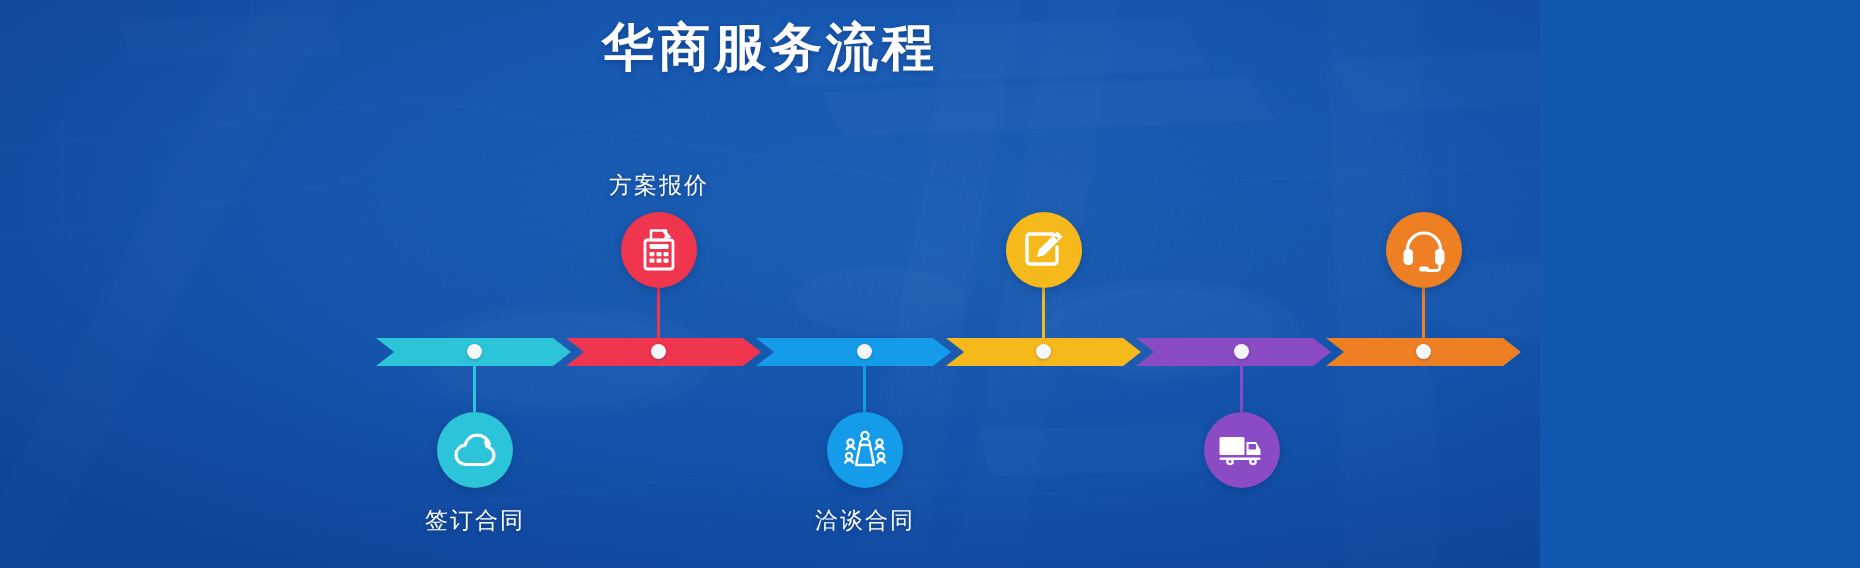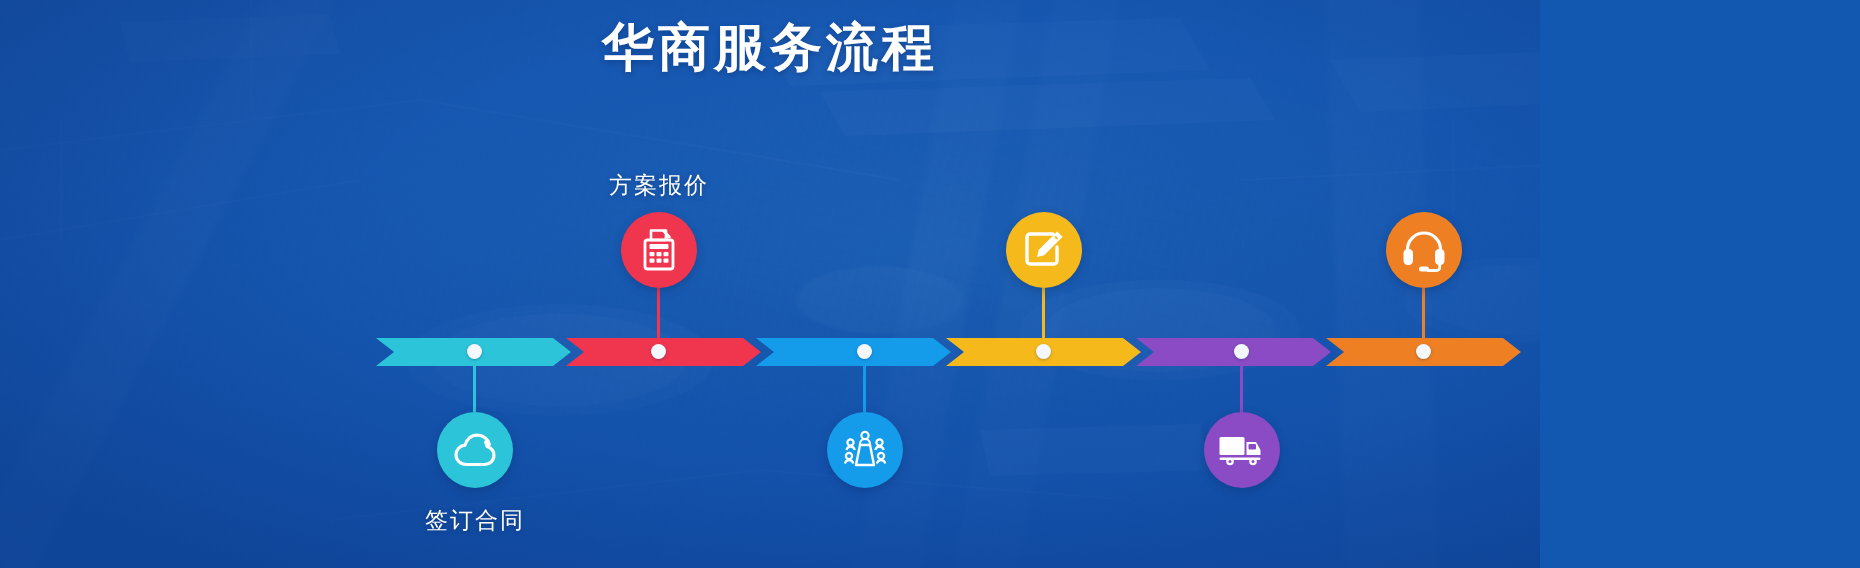--- a/index.html
+++ b/index.html
@@ -225,20 +225,21 @@
           <path d="M33.3 21 a4.3 4.3 0 0 1 8.4 0" fill="none" stroke="#fff" stroke-width="2.2"></path>
 
           <circle cx="7" cy="27" r="3.1" fill="none" stroke="#fff" stroke-width="2.2"></circle>
           <path d="M2.9 34.6 a4.3 4.3 0 0 1 8.4 0" fill="none" stroke="#fff" stroke-width="2.2"></path>
 
           <circle cx="39" cy="27" r="3.1" fill="none" stroke="#fff" stroke-width="2.2"></circle>
           <path d="M34.9 34.6 a4.3 4.3 0 0 1 8.4 0" fill="none" stroke="#fff" stroke-width="2.2"></path>
         </svg>
       </span>
     </div>
+    <div class="node-label" style="left:735px; top:505px;">洽谈合同</div>
 
     <div class="node" style="left:1006px; top:212px; background:#f6b91c;">
       <span>
         <svg width="44" height="44" viewBox="0 0 44 44">
           <path d="M31 6 L8 6 a3 3 0 0 0 -3 3 L5 33 a3 3 0 0 0 3 3 L32 36 a3 3 0 0 0 3 -3 L35 19" fill="none" stroke="#fff" stroke-width="3.4" stroke-linecap="round" stroke-linejoin="round"></path>
           <path d="M35.2 3.4 L40.6 8.8 L22.2 27.2 L15 29 L16.8 21.8 Z" fill="#ffffff"></path>
           <path d="M33.6 9.1 L34.9 10.4" stroke="#f6b91c" stroke-width="2" stroke-linecap="round"></path>
         </svg>
       </span>
     </div>

